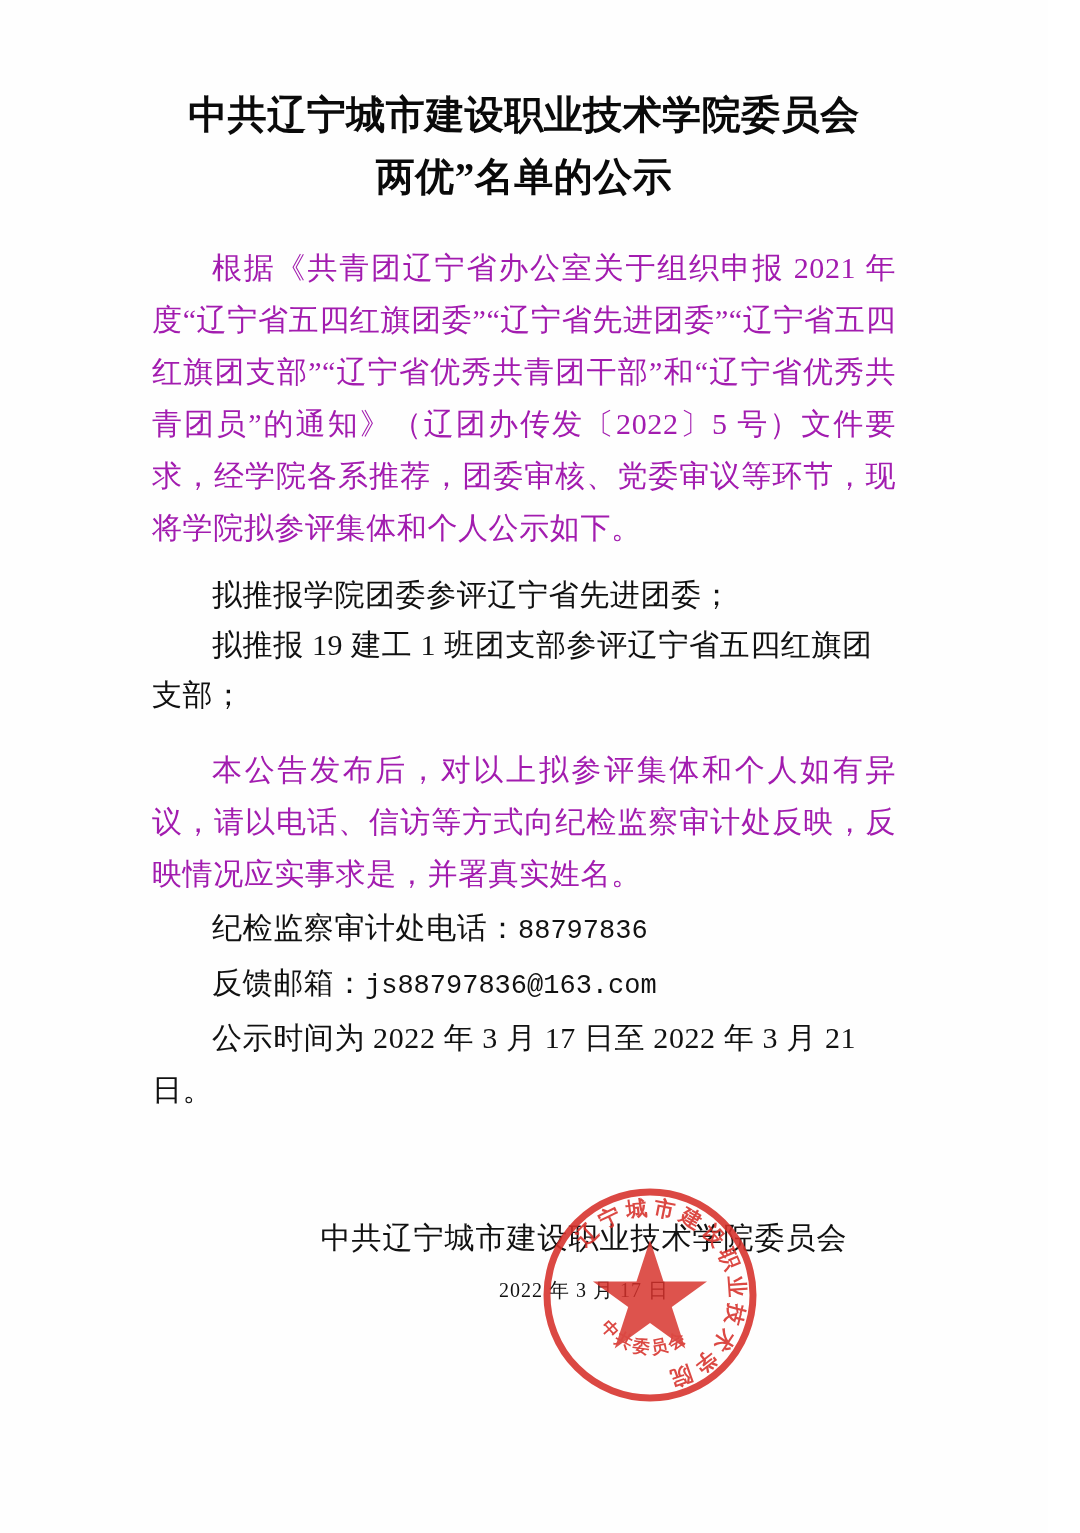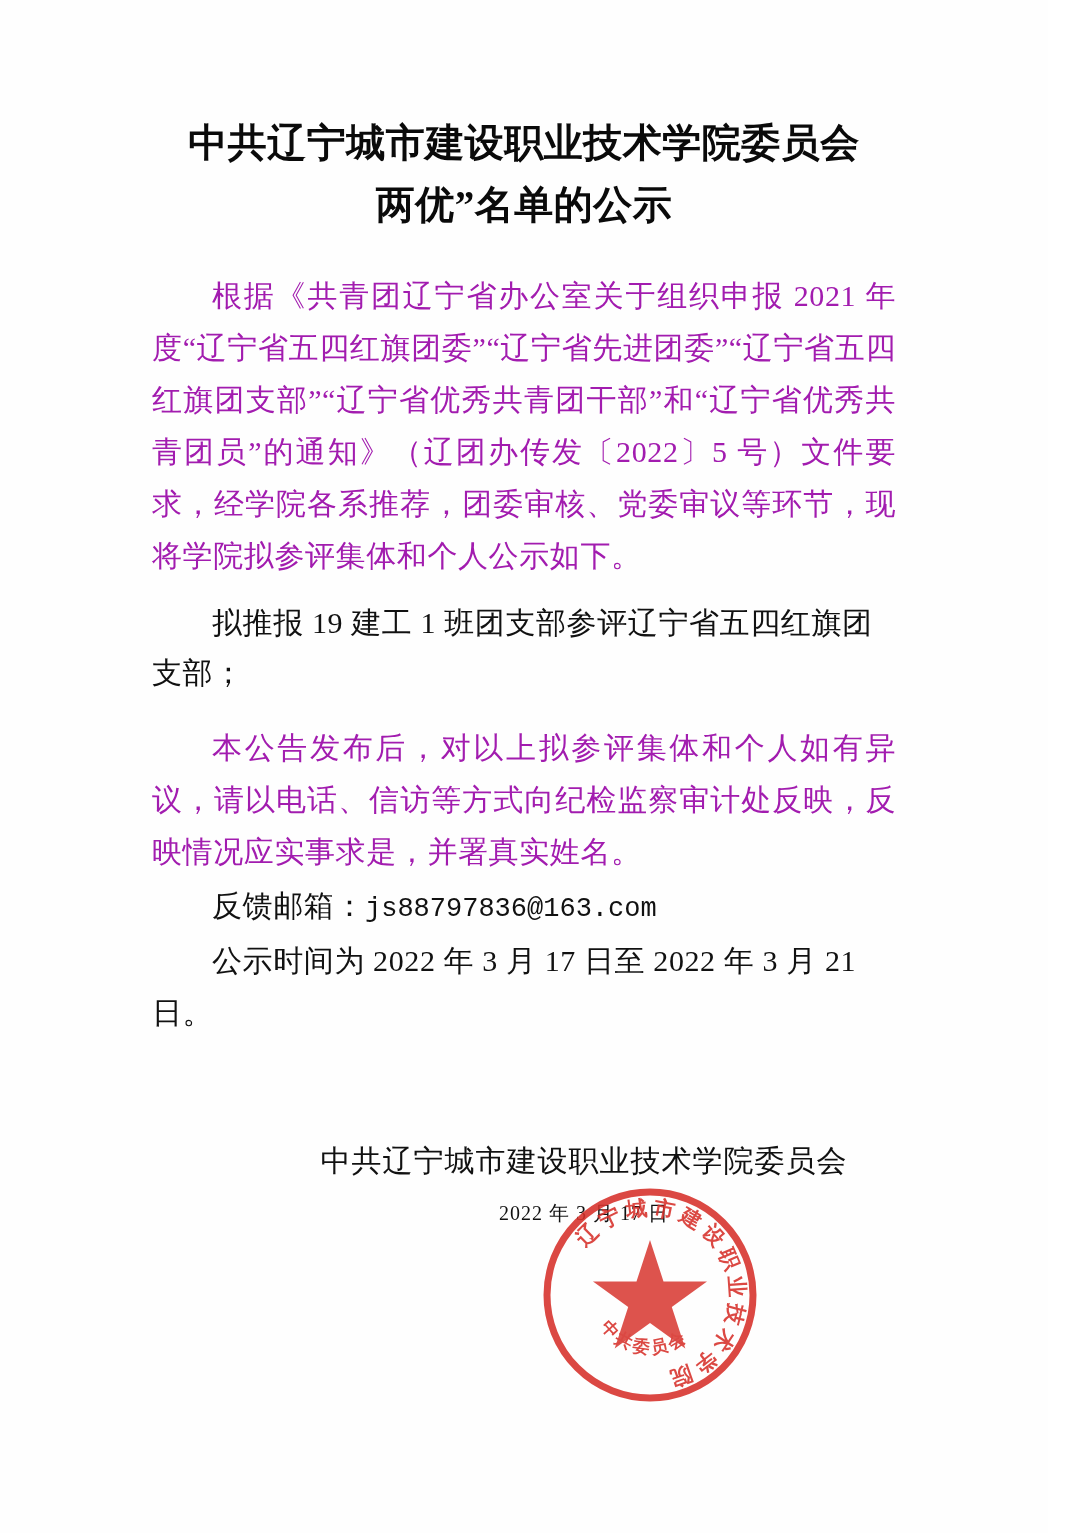--- a/index.html
+++ b/index.html
@@ -13,21 +13,21 @@
     font-family: "Liberation Serif", "DejaVu Serif", serif;
     color: #111111;
     position: relative;
     overflow: hidden;
   }
   .page {
     position: relative;
     width: 1048px;
     height: 1533px;
     box-sizing: border-box;
-    padding: 112px 152px 0 152px;
+    padding: 84px 152px 0 152px;
     background: #fefefe;
   }
   .doc-title {
     text-align: center;
     font-weight: bold;
     font-size: 39px;
     line-height: 62px;
     letter-spacing: 0.5px;
     margin: 0 0 34px 0;
     padding: 0 6px;
@@ -108,26 +108,28 @@
 <div class="page">
 
   <div class="doc-title">
     <span class="tl">中共辽宁城市建设职业技术学院委员会</span>
     <span class="tl">两优”名单的公示</span>
   </div>
 
   <p class="para">根据《共青团辽宁省办公室关于组织申报 2021 年度“辽宁省五四红旗团委”“辽宁省先进团委”“辽宁省五四红旗团支部”“辽宁省优秀共青团干部”和“辽宁省优秀共青团员”的通知》（辽团办传发〔2022〕5 号）文件要求，经学院各系推荐，团委审核、党委审议等环节，现将学院拟参评集体和个人公示如下。</p>
 
   <div class="list-group">
+    <p class="list-item">拟推报学院团委参评辽宁省先进团委；</p>
     <p class="list-item">拟推报 19 建工 1 班团支部参评辽宁省五四红旗团支部；</p>
     <div class="gap-sm"></div>
   </div>
 
   <p class="para">本公告发布后，对以上拟参评集体和个人如有异议，请以电话、信访等方式向纪检监察审计处反映，反映情况应实事求是，并署真实姓名。</p>
 
+  <p class="contact-line"><span>纪检监察审计处电话：</span><span class="mono-ish">88797836</span></p>
 
   <p class="contact-line"><span>反馈邮箱：</span><span class="mono-ish">js88797836@163.com</span></p>
 
   <p class="contact-line">公示时间为 2022 年 3 月 17 日至 2022 年 3 月 21 日。</p>
 
   <div class="signature">
     <div class="sig-line">中共辽宁城市建设职业技术学院委员会</div>
     <div class="sig-date">2022 年 3 月 17 日</div>
   </div>
 

